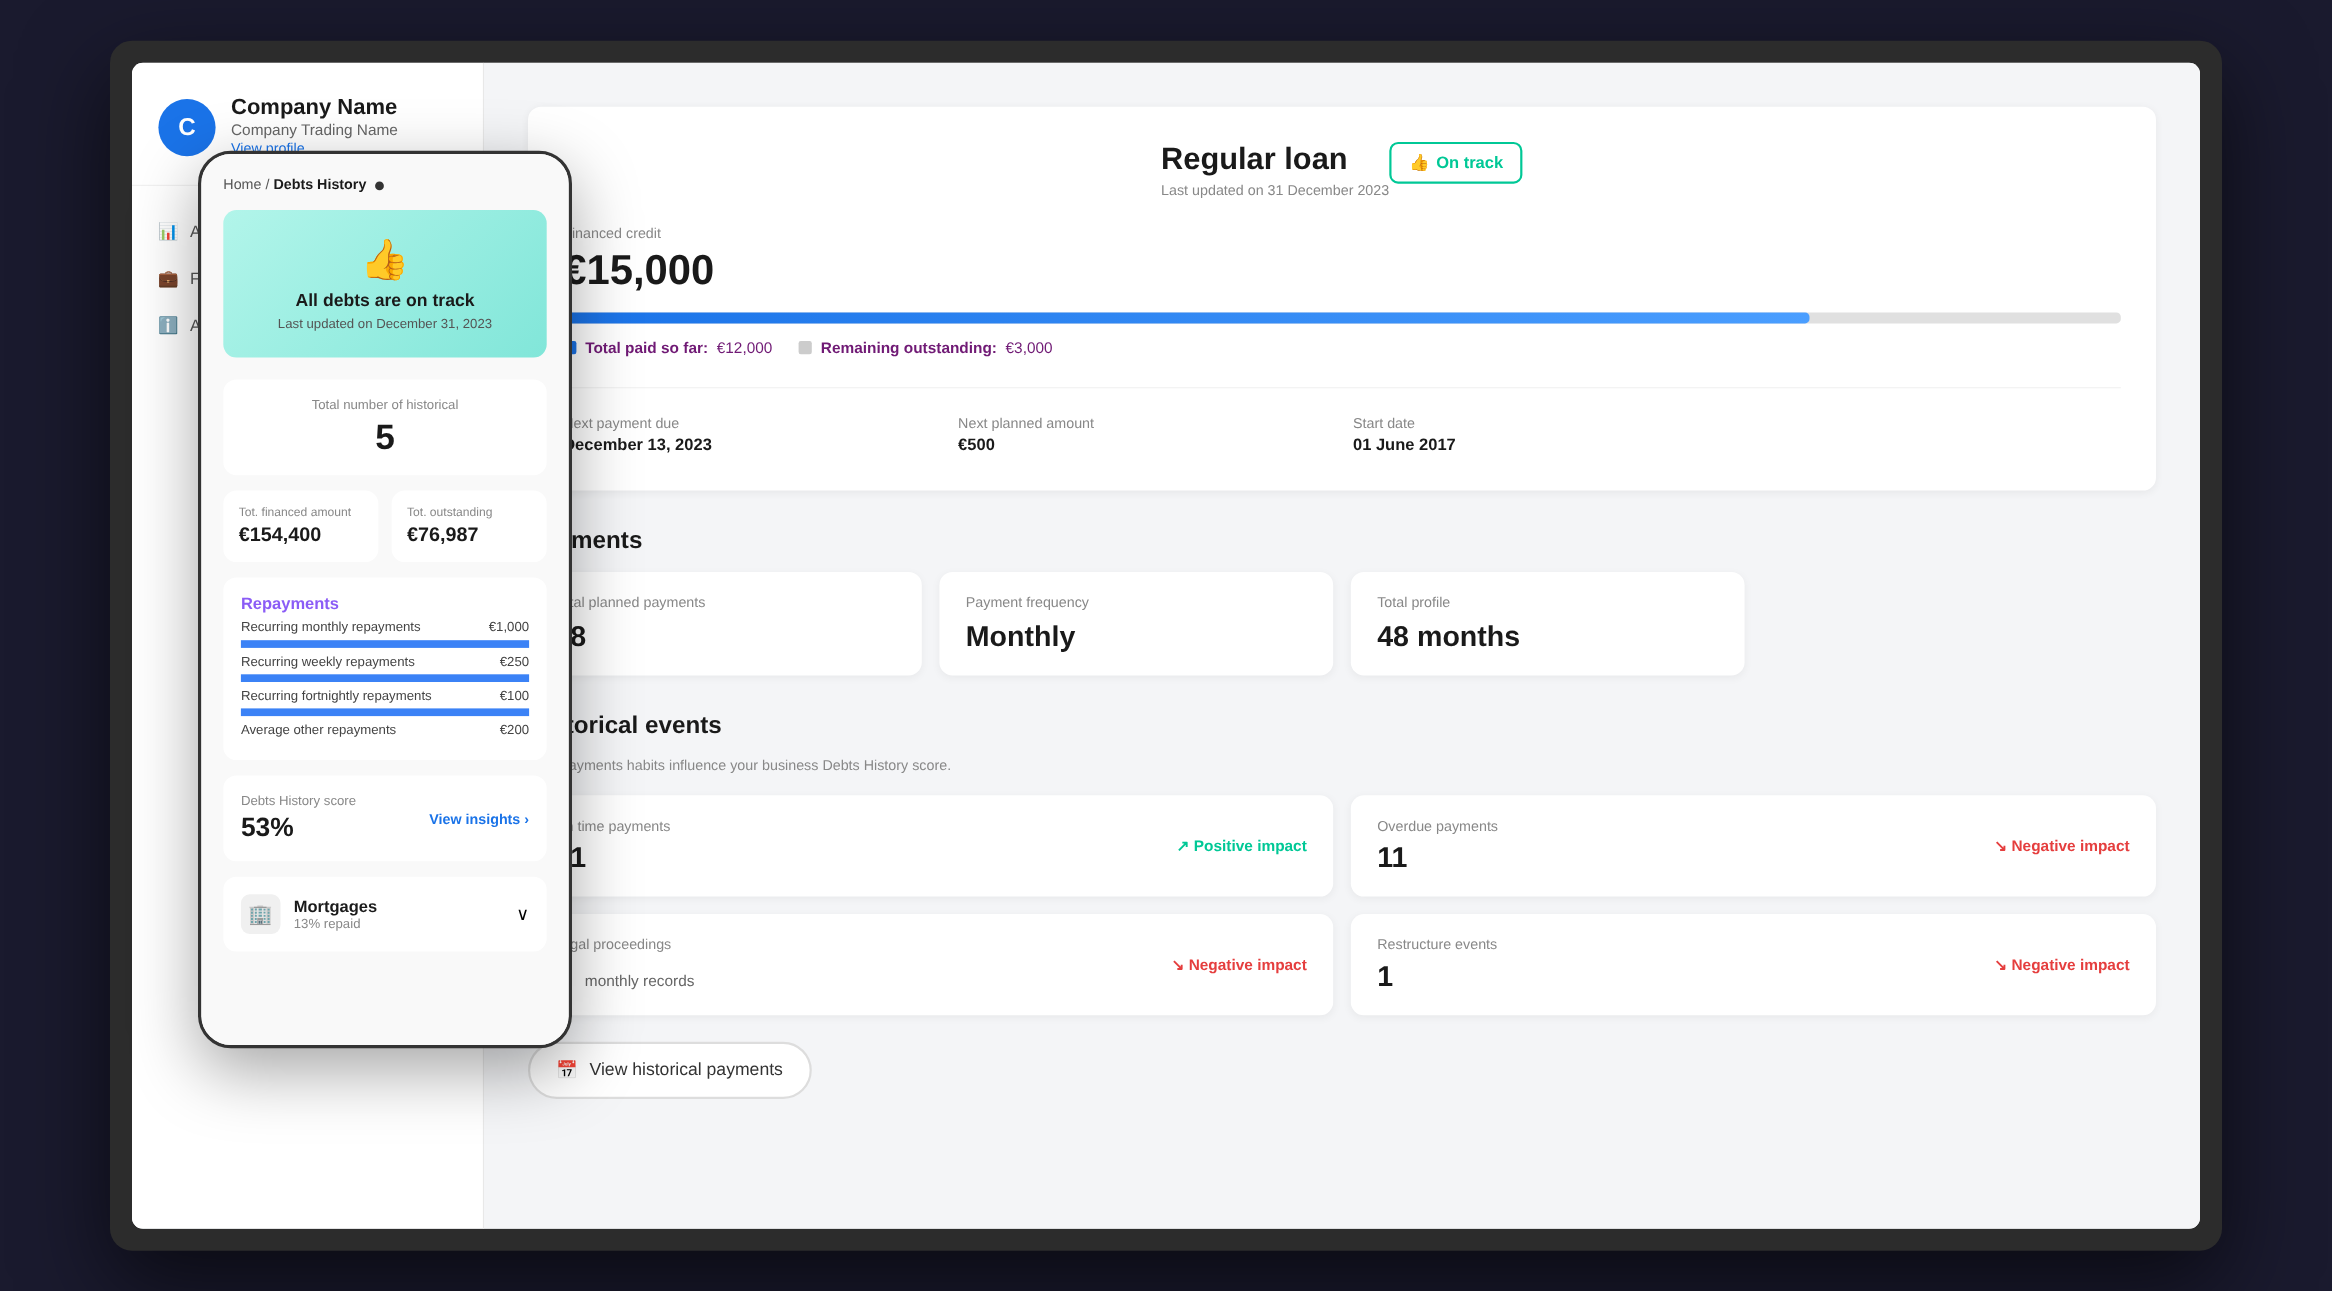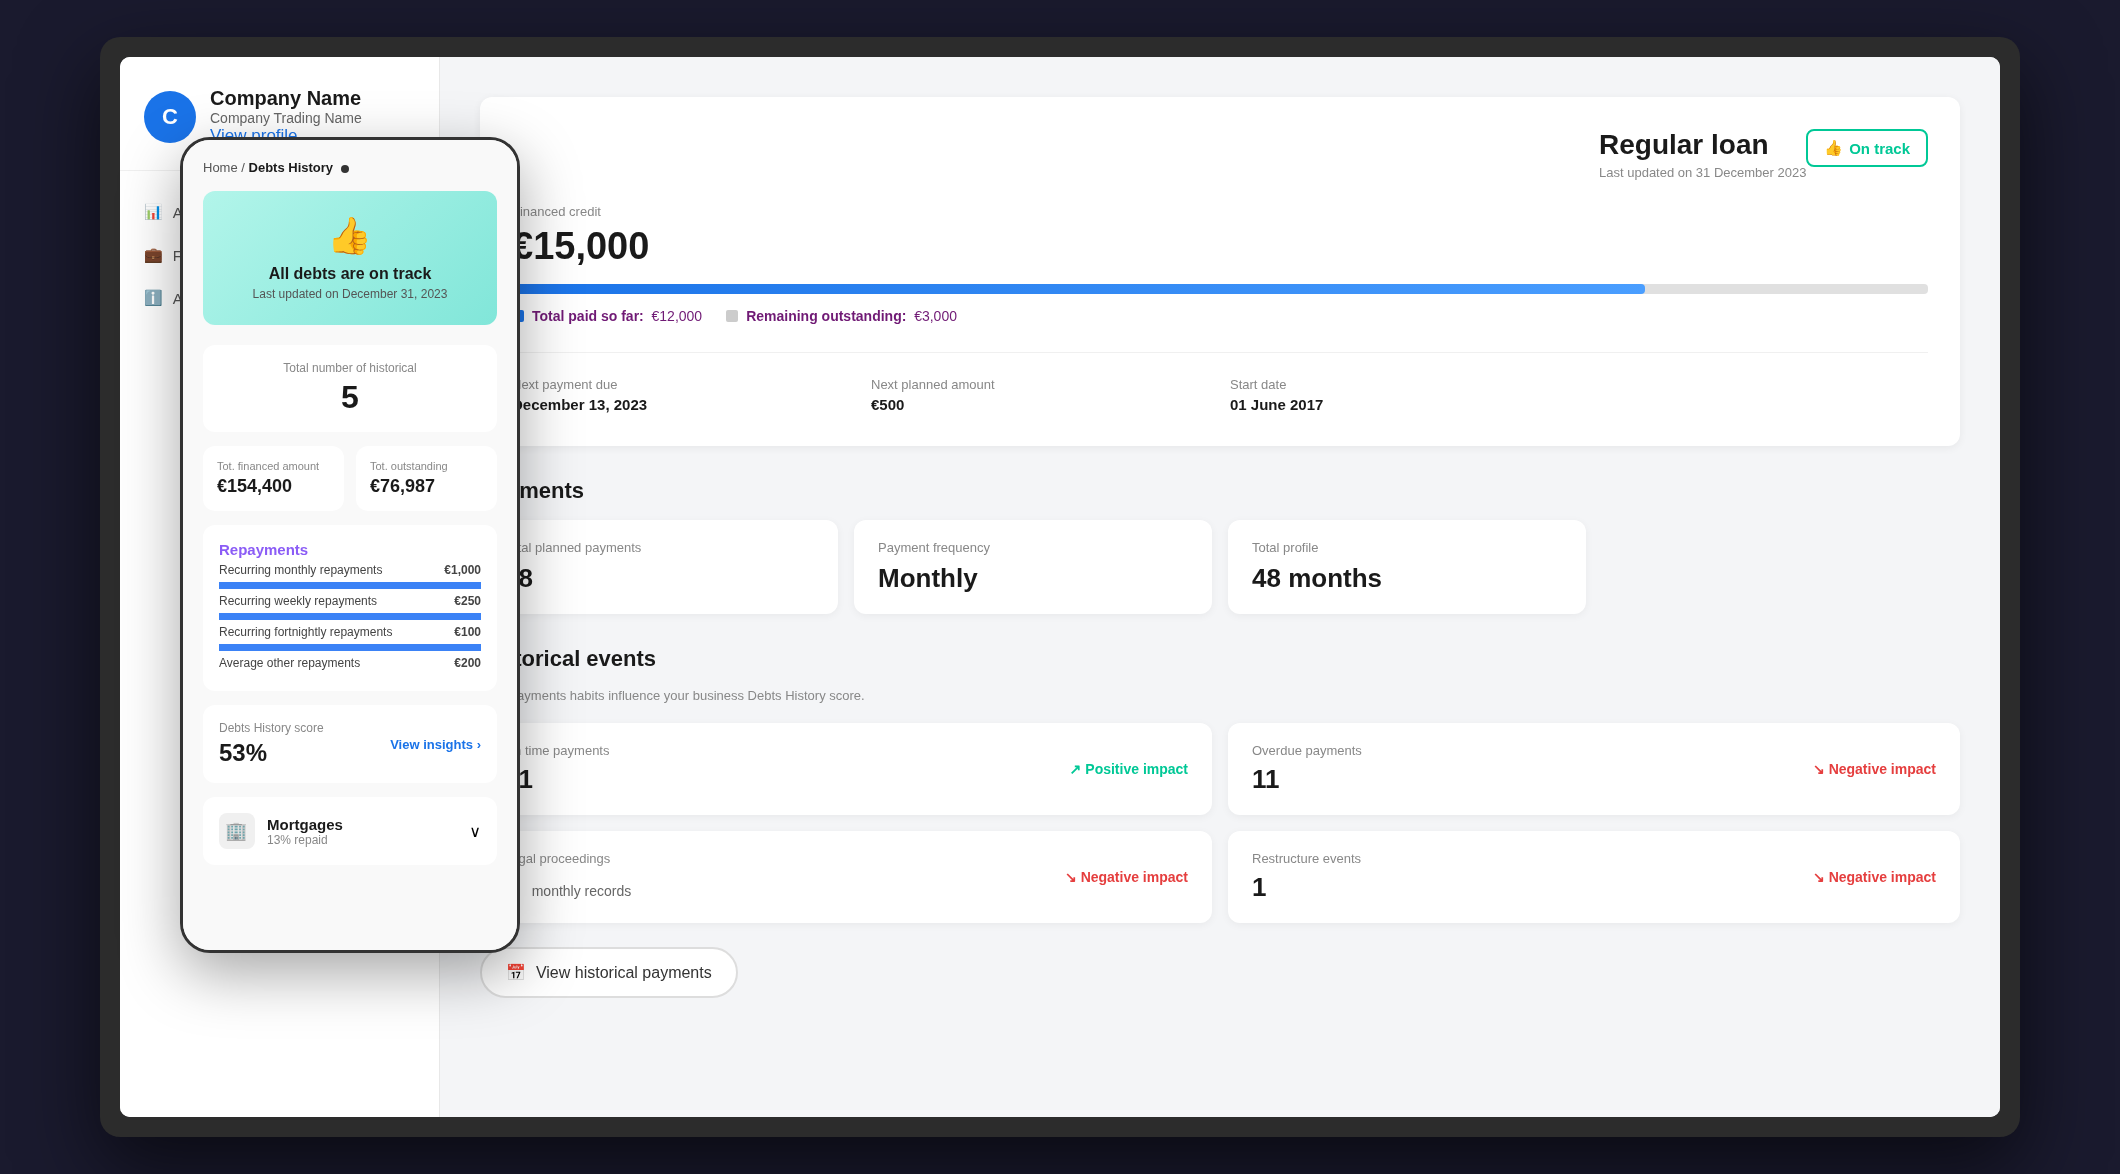--- a/index.html
+++ b/index.html
@@ -71,21 +71,21 @@
     .company-info .company-name {
       font-size: 20px;
       font-weight: 700;
       color: #1a1a1a;
     }
     .company-info .company-trading {
       font-size: 14px;
       color: #666;
     }
     .company-info .view-profile {
-      font-size: 17px;
+      font-size: 13px;
       color: #1a73e8;
       text-decoration: underline;
       cursor: pointer;
     }
     .sidebar-nav {
       padding: 20px 0;
     }
     .sidebar-nav-item {
       display: flex;
       align-items: center;
@@ -123,21 +123,21 @@
 
     
     .loan-card {
       background: #fff;
       border-radius: 12px;
       padding: 32px;
       box-shadow: 0 2px 8px rgba(0,0,0,0.06);
     }
     .loan-header {
       display: flex;
-      justify-content: flex-end;
+      justify-content: center;
       align-items: flex-start;
       margin-bottom: 24px;
     }
     .loan-title {
       font-size: 28px;
       font-weight: 700;
       color: #1a1a1a;
     }
     .loan-subtitle {
       font-size: 13px;
@@ -435,21 +435,21 @@
     }
     .repayment-row {
       display: flex;
       justify-content: space-between;
       font-size: 12px;
       color: #444;
       padding: 5px 0;
       border-bottom: 7px solid #3b82f6;
     }
     .repayment-row:last-child { border-bottom: none; }
-    .repayment-amount { font-weight: 700; margin-left: 12px; }
+    .repayment-amount { font-weight: 400; margin-left: 12px; }
     .score-section {
       background: #fff;
       border-radius: 12px;
       padding: 16px;
       display: flex;
       justify-content: space-between;
       align-items: center;
       margin-bottom: 14px;
     }
     .score-label {

